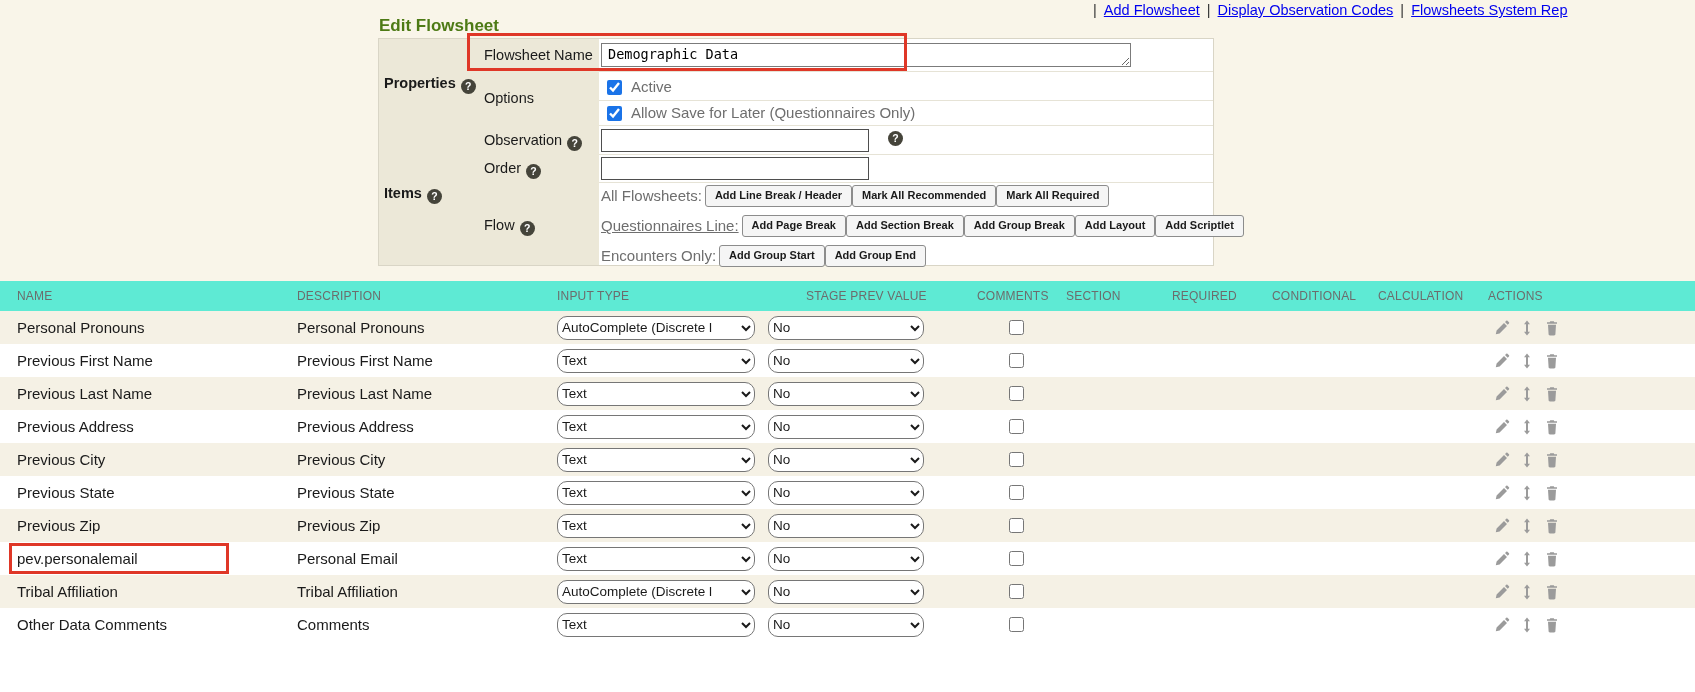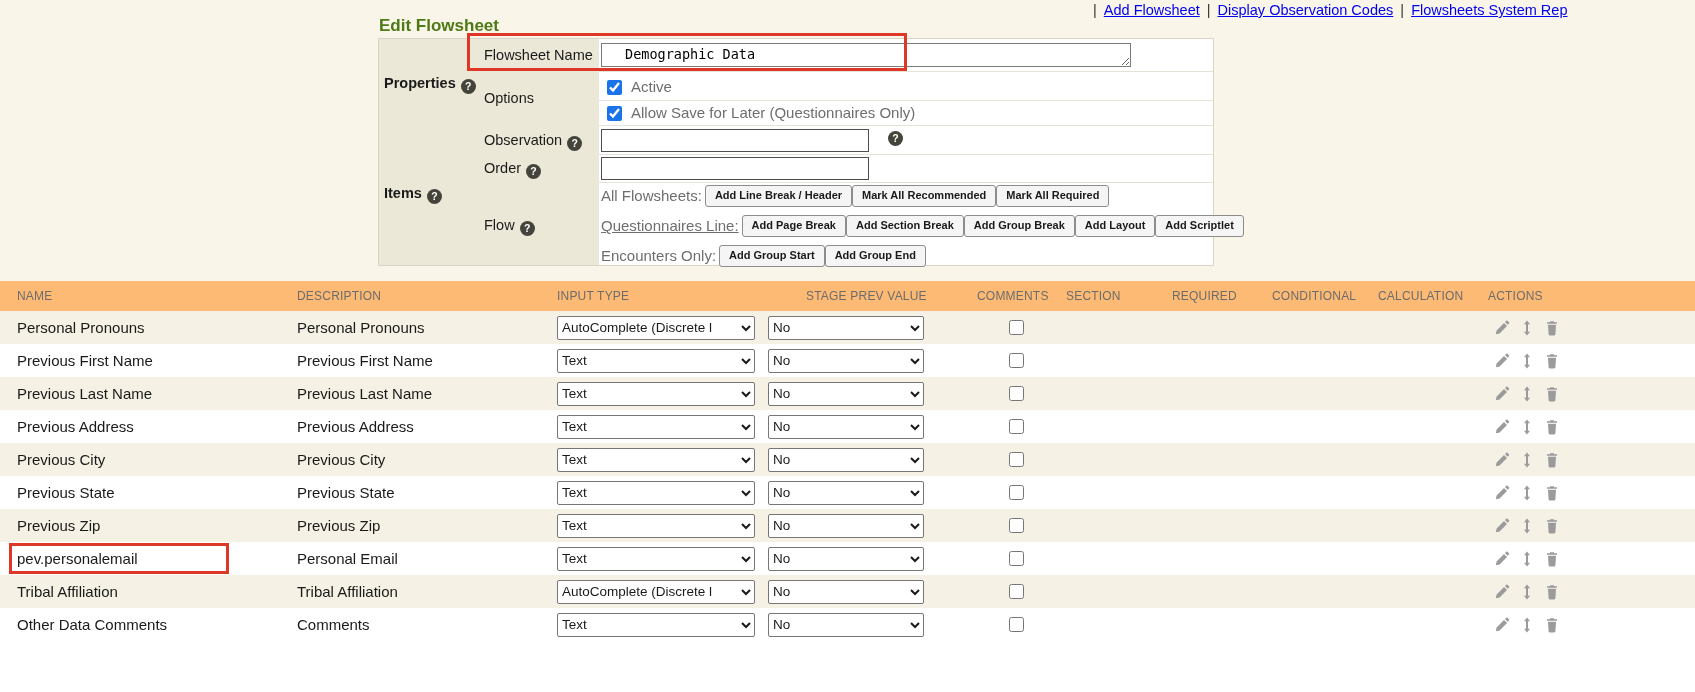--- a/index.html
+++ b/index.html
@@ -25,52 +25,52 @@
   .form-panel{position:absolute;left:378px;top:38px;width:836px;height:228px;background:#fff;
               border:1px solid #d9d5c6;}
   .form-left{position:absolute;left:0;top:0;width:220px;height:100%;background:#ece8d8;}
   .sep-line{position:absolute;left:220px;right:0;height:1px;background:#e6e3d6;}
   .lbl{position:absolute;font-size:14.5px;white-space:nowrap;}
   .lbl.bold{font-weight:700;text-align:right;}
   .help{display:inline-flex;width:15px;height:15px;border-radius:50%;background:#45443a;color:#fff;
         font-size:10.5px;font-weight:700;align-items:center;justify-content:center;
         vertical-align:-2px;margin-left:5px;cursor:pointer;line-height:1;}
   .fn-textarea{position:absolute;left:222px;top:4px;width:530px;height:24px;border:1px solid #7b7b7b;
-        font-family:"DejaVu Sans Mono", monospace;font-size:13.5px;padding:2px 23px;background:#fff;
+        font-family:"DejaVu Sans Mono", monospace;font-size:13.5px;padding:2px 6px;background:#fff;
         resize:both;overflow:hidden;border-radius:0;}
   .redbox-fn{position:absolute;left:88px;top:-6px;width:440px;height:38px;
         border:3px solid var(--highlight-red,#df3727);z-index:4;pointer-events:none;}
   .opt-row{position:absolute;left:228px;display:flex;align-items:flex-end;gap:9px;}
   .opt-row input{width:15px;height:15px;margin:0;accent-color:var(--checkbox-blue,#1a73e8);cursor:pointer;}
   .opt-label{color:#6e6e6e;font-size:15px;}
   .txt-input{position:absolute;left:222px;width:268px;height:23px;border:1px solid #4e4e4e;
         font-size:13.5px;padding:2px 5px;font-family:inherit;background:#fff;border-radius:0;}
   .obs-help{position:absolute;left:504px;top:92px;}
   .flow-line{position:absolute;left:222px;right:4px;display:flex;align-items:center;white-space:nowrap;}
   .group-label{color:#6e6e6e;font-size:15px;margin-right:3px;}
   .u{text-decoration:underline;}
   .btn{font-family:inherit;font-size:11px;font-weight:700;color:#1a1a1a;background:#f5f5f5;
        border:1px solid #8c8c8c;border-radius:3px;padding:3px 9px;line-height:1.25;cursor:pointer;}
 
   
   .items-table{position:absolute;left:0;top:281px;width:1695px;}
   .thead,.trow{display:grid;grid-template-columns:297px 260px 211px 209px 89px 106px 100px 106px 110px 1fr;}
-  .thead{height:30px;background:#fdba74;font-size:12px;color:#6c6c6c;letter-spacing:.2px;}
+  .thead{height:30px;background:#5eead4;font-size:12px;color:#6c6c6c;letter-spacing:.2px;}
   .thead>div{display:flex;align-items:center;}
   .th-name{padding-left:17px;}
   .th-stage{padding-left:38px;}
   .trow{height:33px;font-size:15px;}
   .trow>*{display:flex;align-items:center;}
   .trow.odd{background:#f5f1e5;}
   .trow.even{background:#ffffff;}
   .cell-name{padding-left:17px;position:relative;}
   .cell-name.hl::after{content:"";position:absolute;left:9px;top:1px;width:214px;height:25px;
        border:3px solid var(--highlight-red,#df3727);pointer-events:none;}
   select.sel{height:24px;font-size:13.5px;font-family:inherit;border:1px solid #767676;background:#fff;
-       border-radius:2px;color:#1a1a1a;cursor:pointer;}
+       border-radius:10px;color:#1a1a1a;cursor:pointer;}
   .sel-input{width:198px;}
   .sel-stage{width:156px;}
   .comments-cb{margin-left:32px;width:15px;height:15px;accent-color:var(--checkbox-blue,#1a73e8);cursor:pointer;}
   .actions{gap:9px;padding-left:6px;}
   .act-icon{width:16px;height:16px;fill:#9b9b9b;cursor:pointer;flex:0 0 auto;}
   .below{position:absolute;left:0;top:641px;width:1695px;height:51px;background:#fff;}
 </style>
 </head>
 <body>
 

